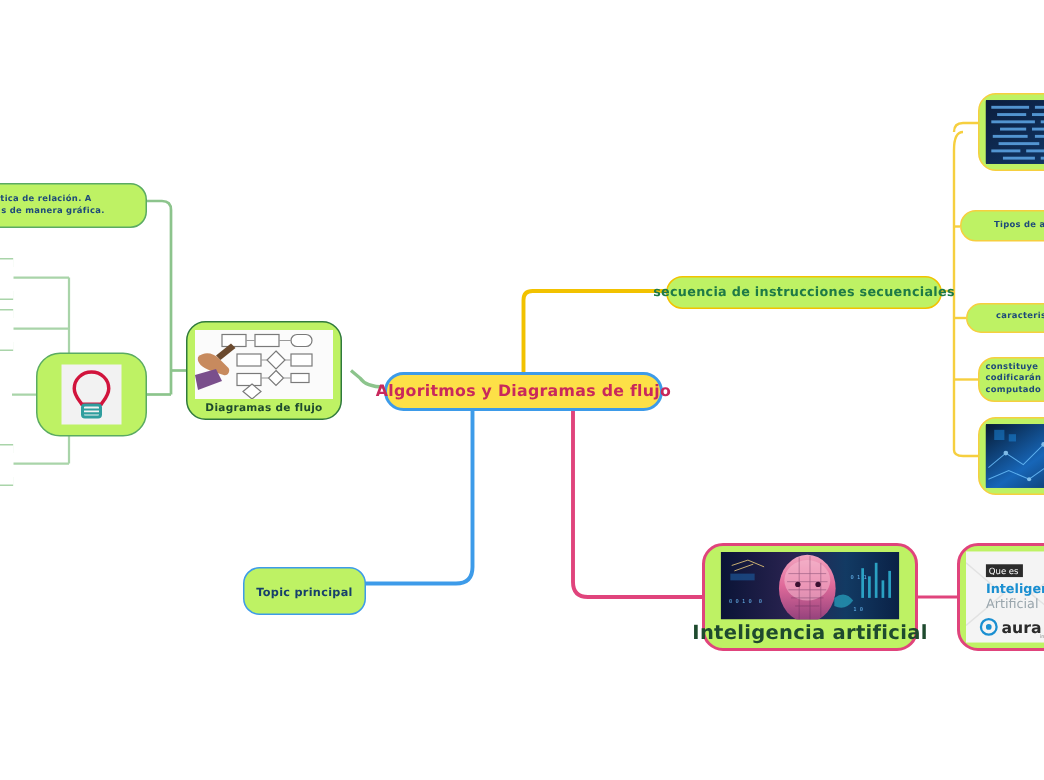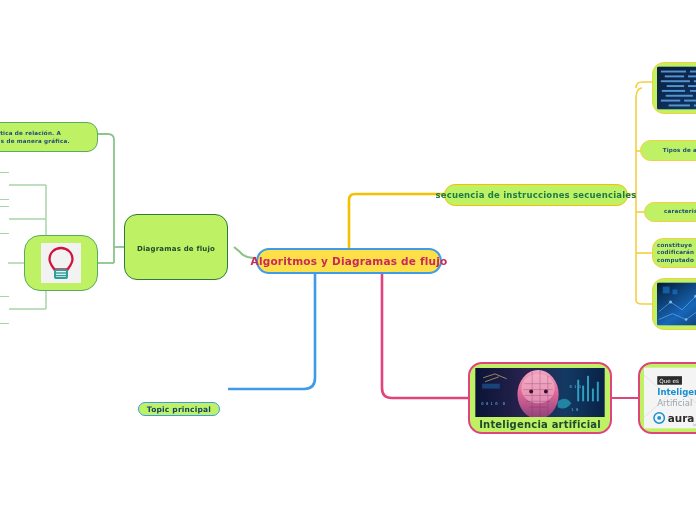--- a/index.html
+++ b/index.html
@@ -51,44 +51,44 @@
   #n-g-text .lbl{color:#1e4a7a;font-size:5.6px;line-height:1.5;font-weight:bold;
                  white-space:normal;text-align:left;padding:0 5px;}
 
   #n-g-bulb{
     left:24px;top:235px;width:74px;height:56px;
     border:1.6px solid #5aab62;border-radius:16px;
   }
   #n-g-flow{
     left:124px;top:214px;width:104px;height:66px;
     border:1.6px solid #2f7a3c;border-radius:13px;
-    flex-direction:row;padding:4px 16px 2px;
+    flex-direction:column;padding:4px 16px 2px;
   }
   #n-g-flow .lbl{color:#1e4a2e;font-size:7px;margin-top:2px;}
 
   .gstub{position:absolute;border:1.5px solid #a9d4a9;border-right:none;
          border-radius:11px 0 0 11px;background:#fff;}
   #gs1{left:-54px;top:172px;width:62px;height:26px;}
   #gs2{left:-54px;top:206px;width:62px;height:26px;}
   #gs3{left:-54px;top:296px;width:62px;height:26px;}
 
   
   #n-topic{
-    left:138px;top:378px;width:82px;height:14px;
-    border:1.6px solid #3d9be9;border-radius:11px;margin-top:24px;
+    left:162px;top:378px;width:82px;height:32px;
+    border:1.6px solid #3d9be9;border-radius:11px;
   }
   #n-topic .lbl{color:#17406b;font-size:7.5px;}
 
   
   #n-ia{
     left:468px;top:362px;width:144px;height:72px;
     border:2px solid #e0447c;border-radius:14px;
     flex-direction:column;padding:4px 5px 2px;
   }
-  #n-ia .lbl{color:#1e4a2e;font-size:10px;margin-top:2px;}
+  #n-ia .lbl{color:#1e4a2e;font-size:13px;margin-top:2px;}
   #n-ia-2{
     left:638px;top:362px;width:86px;height:72px;
     border:2px solid #e0447c;border-radius:14px;
     padding:4px;overflow:hidden;
   }
 
   
   .pic{display:block;border-radius:2px;}
 </style>
 </head>

